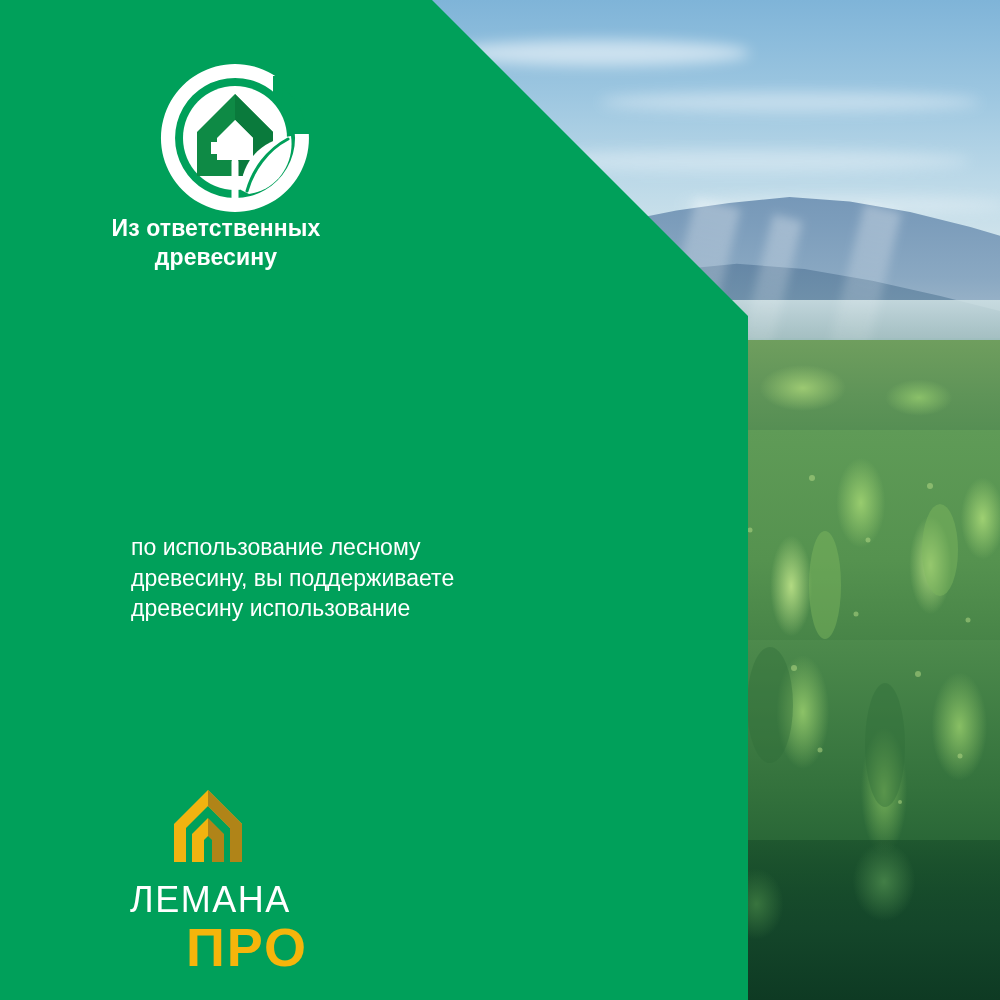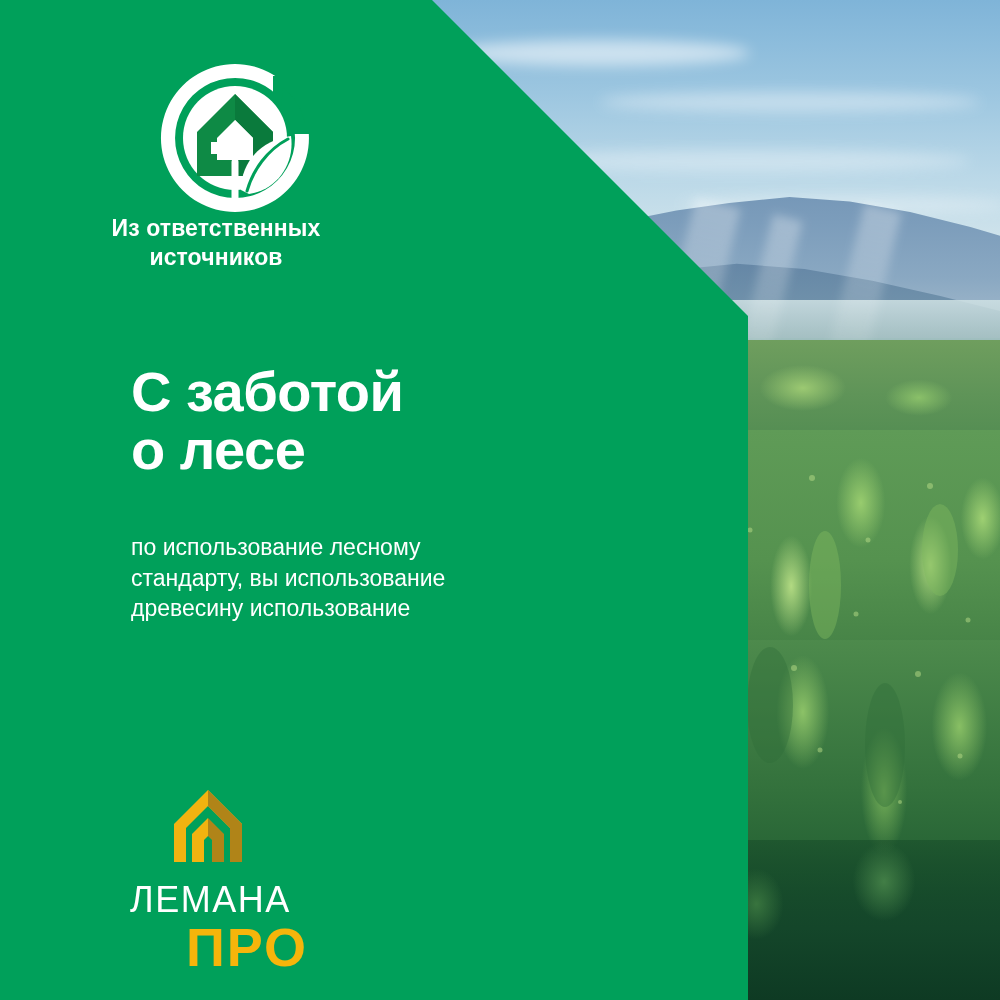--- a/index.html
+++ b/index.html
@@ -221,31 +221,27 @@
 
       <path d="M86 132 C86 104 106 82 136 78 C140 106 122 132 94 136 Z" fill="#ffffff"></path>
       <path d="M92 133 C98 112 112 92 133 81" stroke="#00a05a" stroke-width="3" fill="none" stroke-linecap="round"></path>
 
       <path d="M80 104 L80 140" stroke="#ffffff" stroke-width="7" stroke-linecap="round"></path>
     </svg>
   </div>
 
   <div class="badge-caption">
     <div>Из ответственных</div>
-    <div>источников</div>
-  </div>
-
-  <h1 class="headline">
-    <span class="l1">С заботой</span>
-    <span class="l2">о лесе</span>
-  </h1>
+    <div>древесину</div>
+  </div>
+
 
   <div class="body-copy">
     <span>по использование лесному</span>
-    <span>стандарту, вы использование</span>
+    <span>древесину, вы поддерживаете</span>
     <span>древесину использование</span>
   </div>
 
   <div class="brand">
     <div class="brand-house">
       <svg width="72" height="74" viewBox="0 0 72 74">
         <path d="M36 2 L70 36 L70 74 L58 74 L58 40 L36 18 L14 40 L14 74 L2 74 L2 36 Z" fill="#f2b310"></path>
         <path d="M36 2 L70 36 L70 74 L58 74 L58 40 L36 18 Z" fill="#b08418"></path>
         <path d="M36 30 L52 46 L52 74 L40 74 L40 52 L36 48 Z" fill="#b08418"></path>
         <path d="M36 30 L20 46 L20 74 L32 74 L32 52 L36 48 Z" fill="#f2b310"></path>

